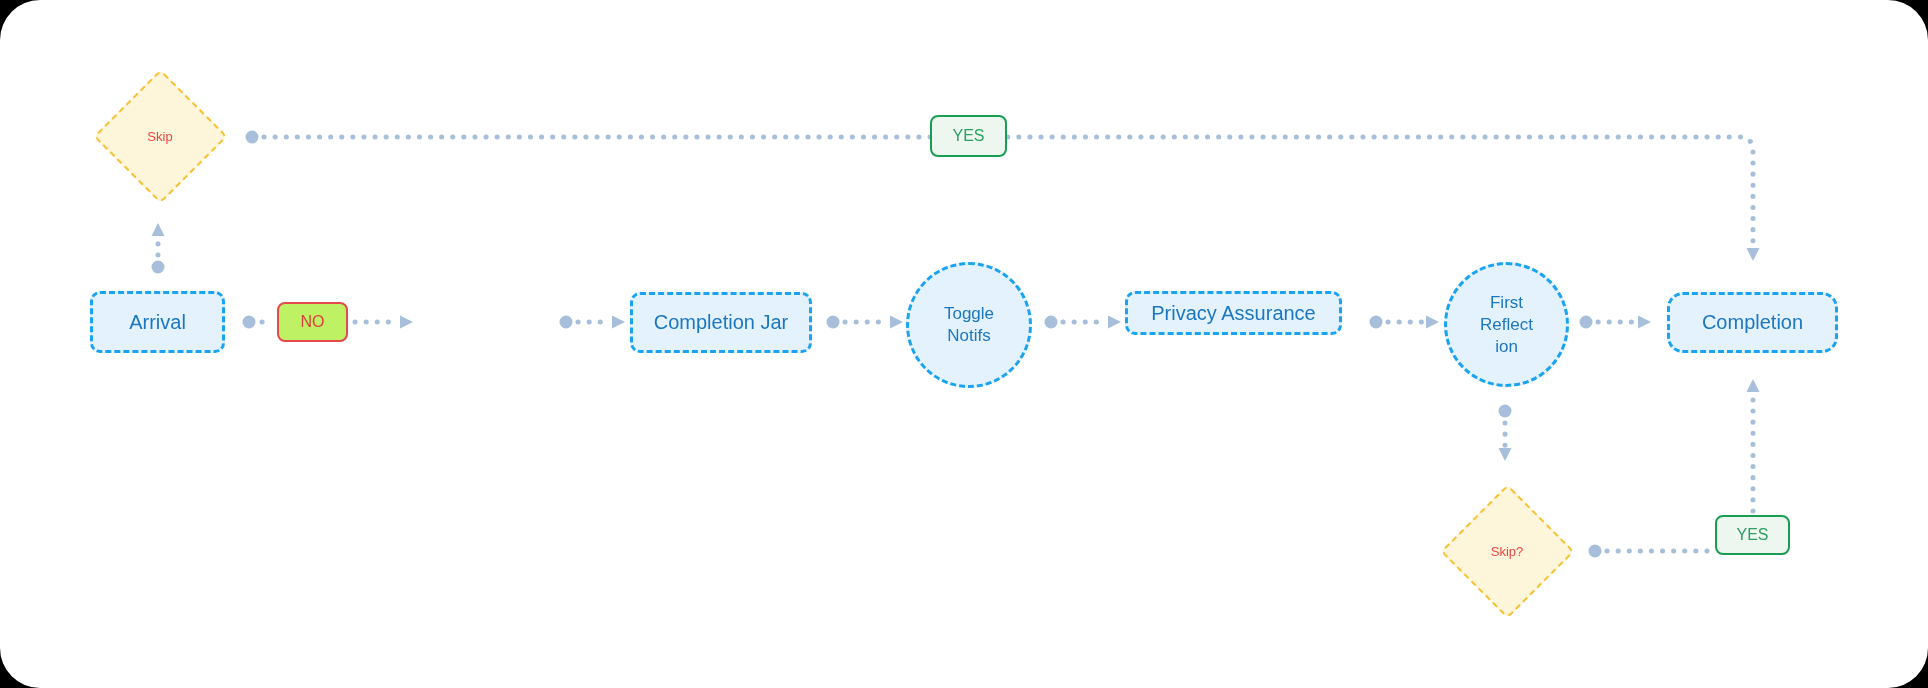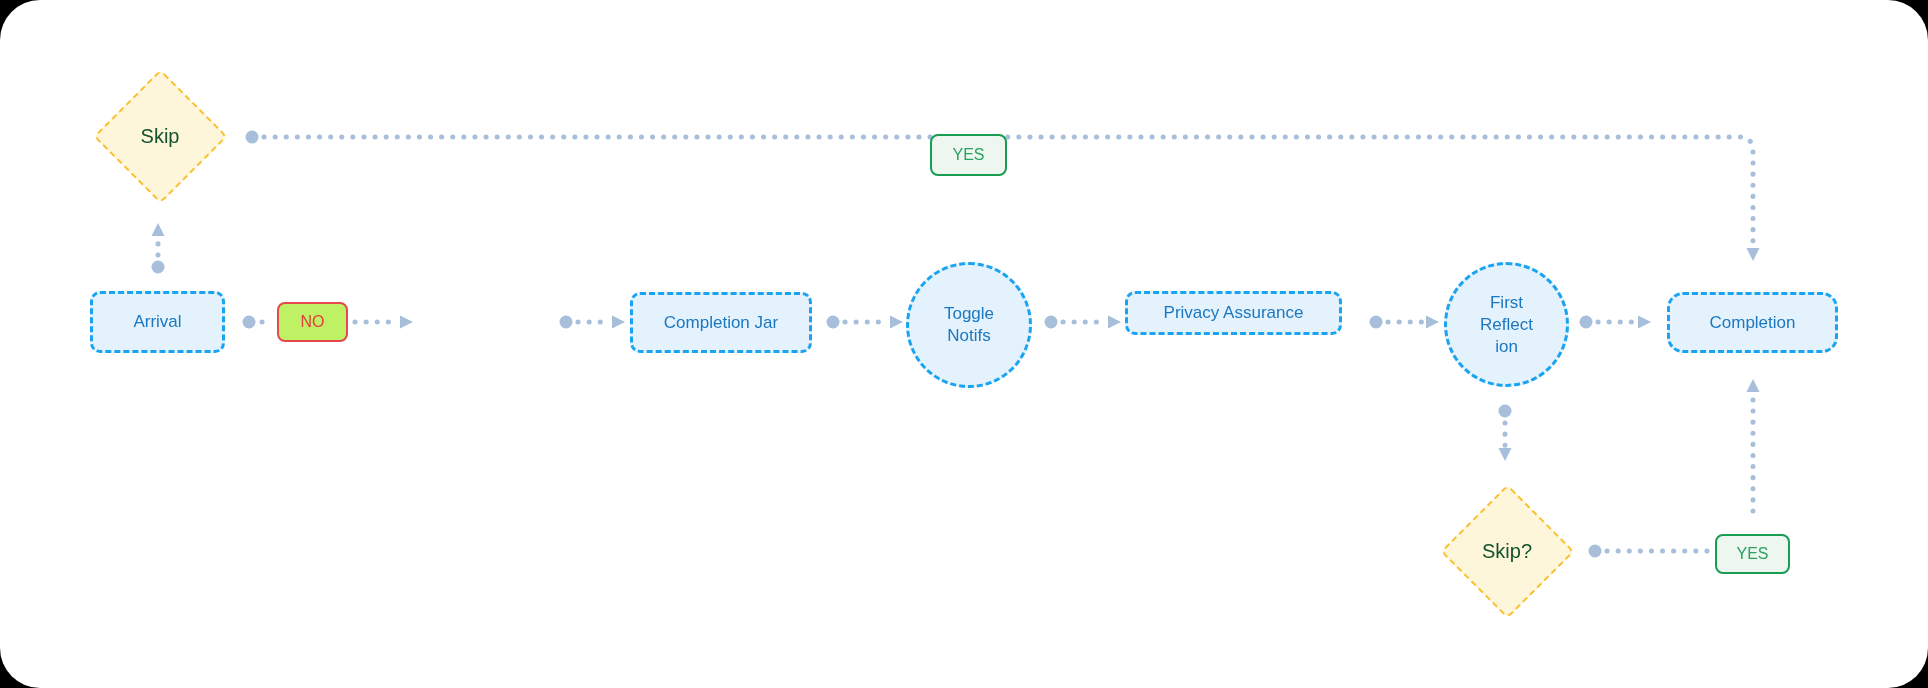--- a/index.html
+++ b/index.html
@@ -32,21 +32,21 @@
     align-items: center;
     justify-content: center;
     text-align: center;
     box-sizing: border-box;
   }
   .proc {
     background: #e3f2fc;
     border: 3px dashed #1aa3f0;
     border-radius: 10px;
     color: #1b77c0;
-    font-size: 17px;
+    font-size: 20px;
   }
   .circle {
     background: #e3f2fc;
     border: 3px dashed #1aa3f0;
     border-radius: 50%;
     color: #1b77c0;
     font-size: 17px;
     line-height: 22px;
     flex-direction: column;
   }
@@ -65,22 +65,22 @@
     border: 2.5px dashed #f9c133;
     border-radius: 6px;
     box-sizing: border-box;
   }
   .diamond-label {
     position: absolute;
     left: 0; top: 0; right: 0; bottom: 0;
     display: flex;
     align-items: center;
     justify-content: center;
-    color: #14532d;
-    font-size: 20px;
+    color: #ef4444;
+    font-size: 13px;
     z-index: 3;
   }
   .chip {
     position: absolute;
     z-index: 3;
     display: flex;
     align-items: center;
     justify-content: center;
     box-sizing: border-box;
     border-radius: 8px;
@@ -88,21 +88,20 @@
   }
   .chip-no {
     background: #bef264;
     border: 2.5px solid #e5484d;
     color: #e03e3e;
   }
   .chip-yes {
     background: #edf7f0;
     border: 2.5px solid #189d52;
     color: #2aa061;
-    margin-top: 19px;
   }
   .dotline {
     fill: none;
     stroke: #a7bfda;
     stroke-width: 5;
     stroke-linecap: round;
     stroke-dasharray: 0.1 11;
   }
   .edge-dot { fill: #a7bfda; }
   .edge-arrow { fill: #a7bfda; }

